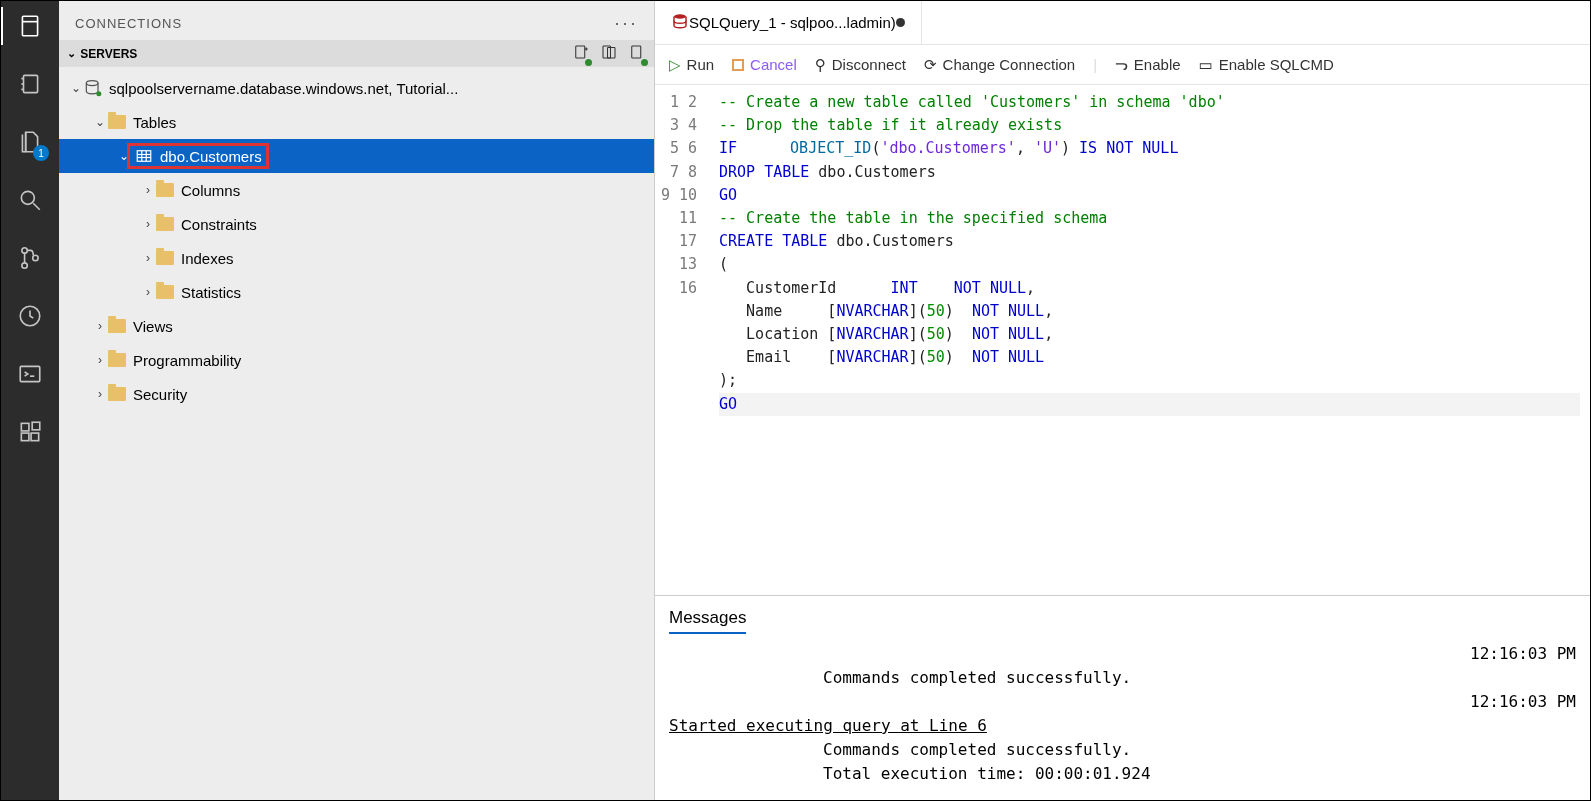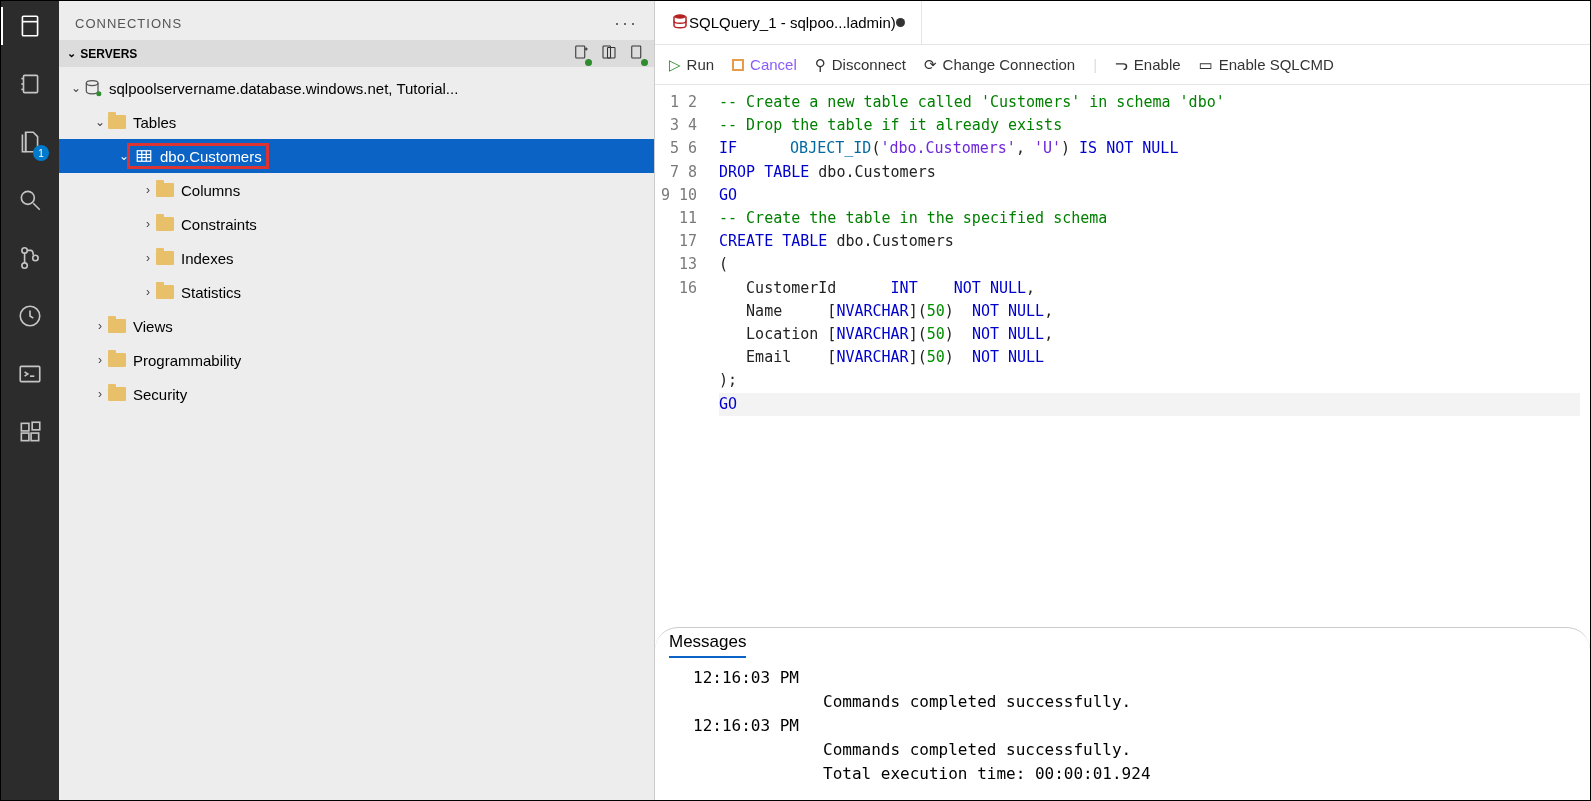--- a/index.html
+++ b/index.html
@@ -123,28 +123,27 @@
     }
     .c-comment{color:#008000;}
     .c-kw{color:#0000cc;}
     .c-func{color:#0369a1;margin-left:44px;}
     .c-str{color:#6d28d9;}
     .c-num{color:#008e00;}
     .current-line{background:#f3f3f3;display:inline-block;width:100%;}
 
     .messages{
       border-top:1px solid #ccc;
-      padding:0 14px 14px;
+      padding:8px 14px 14px;
       font-size:15px;
       flex:0 0 auto;
-      border-radius:23px;
     }
     .messages-title{font-size:17px;padding:4px 0;border-bottom:2px solid #0b63c5;display:inline-block;margin-bottom:8px;}
     .msg-body{font-family:Consolas,monospace;font-size:16px;line-height:24px;}
-    .msg-row{display:flex;}
+    .msg-row{display:flex;flex-direction:column;}
     .msg-time{min-width:130px;text-align:right;}
     .msg-link{text-decoration:underline;}
     .msg-indent{margin-left:154px;}
   </style>
 </head>
 <body>
 
 <div class="activity-bar">
   <div class="act-icon active">
     <svg viewBox="0 0 24 24">
@@ -394,18 +393,19 @@
 
   <div class="messages">
     <div class="messages-title">Messages</div>
     <div class="msg-body">
       <div class="msg-row">
         <span class="msg-time">12:16:03 PM</span>
       </div>
       <div class="msg-indent">Commands completed successfully.</div>
       <div class="msg-row">
         <span class="msg-time">12:16:03 PM</span>
+        <span class="msg-link">Started executing query at Line 6</span>
       </div>
       <div class="msg-indent">Commands completed successfully.</div>
       <div class="msg-indent">Total execution time: 00:00:01.924</div>
     </div>
   </div>
 </div>
 
 </body></html>

